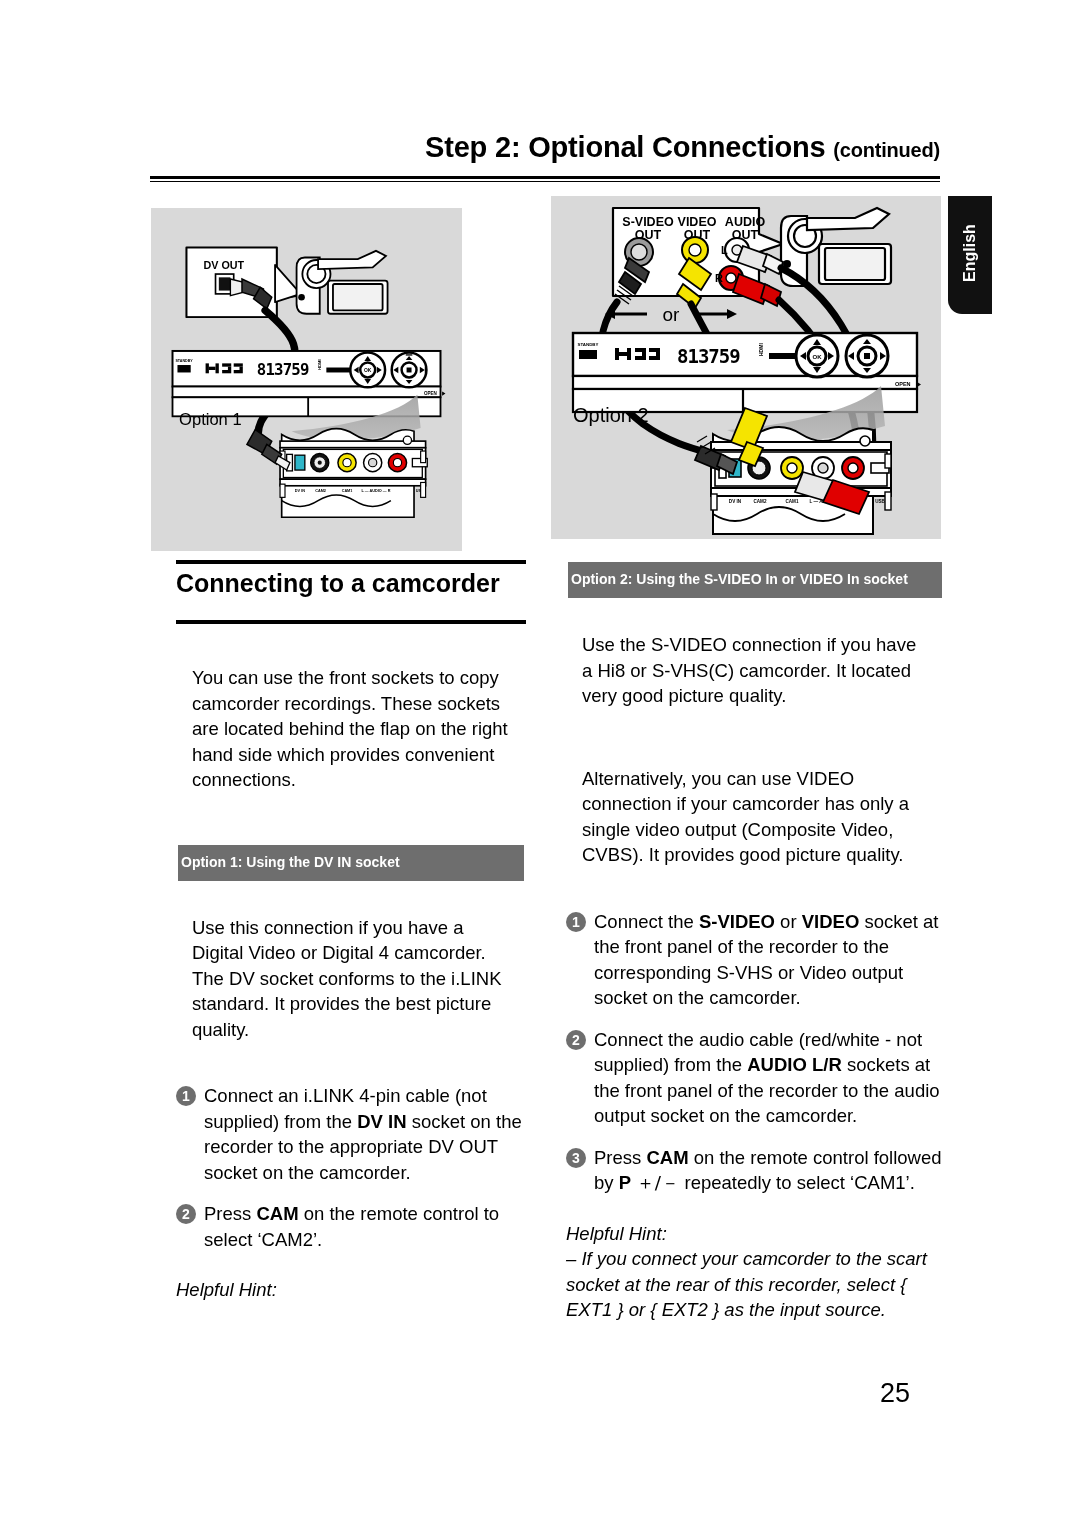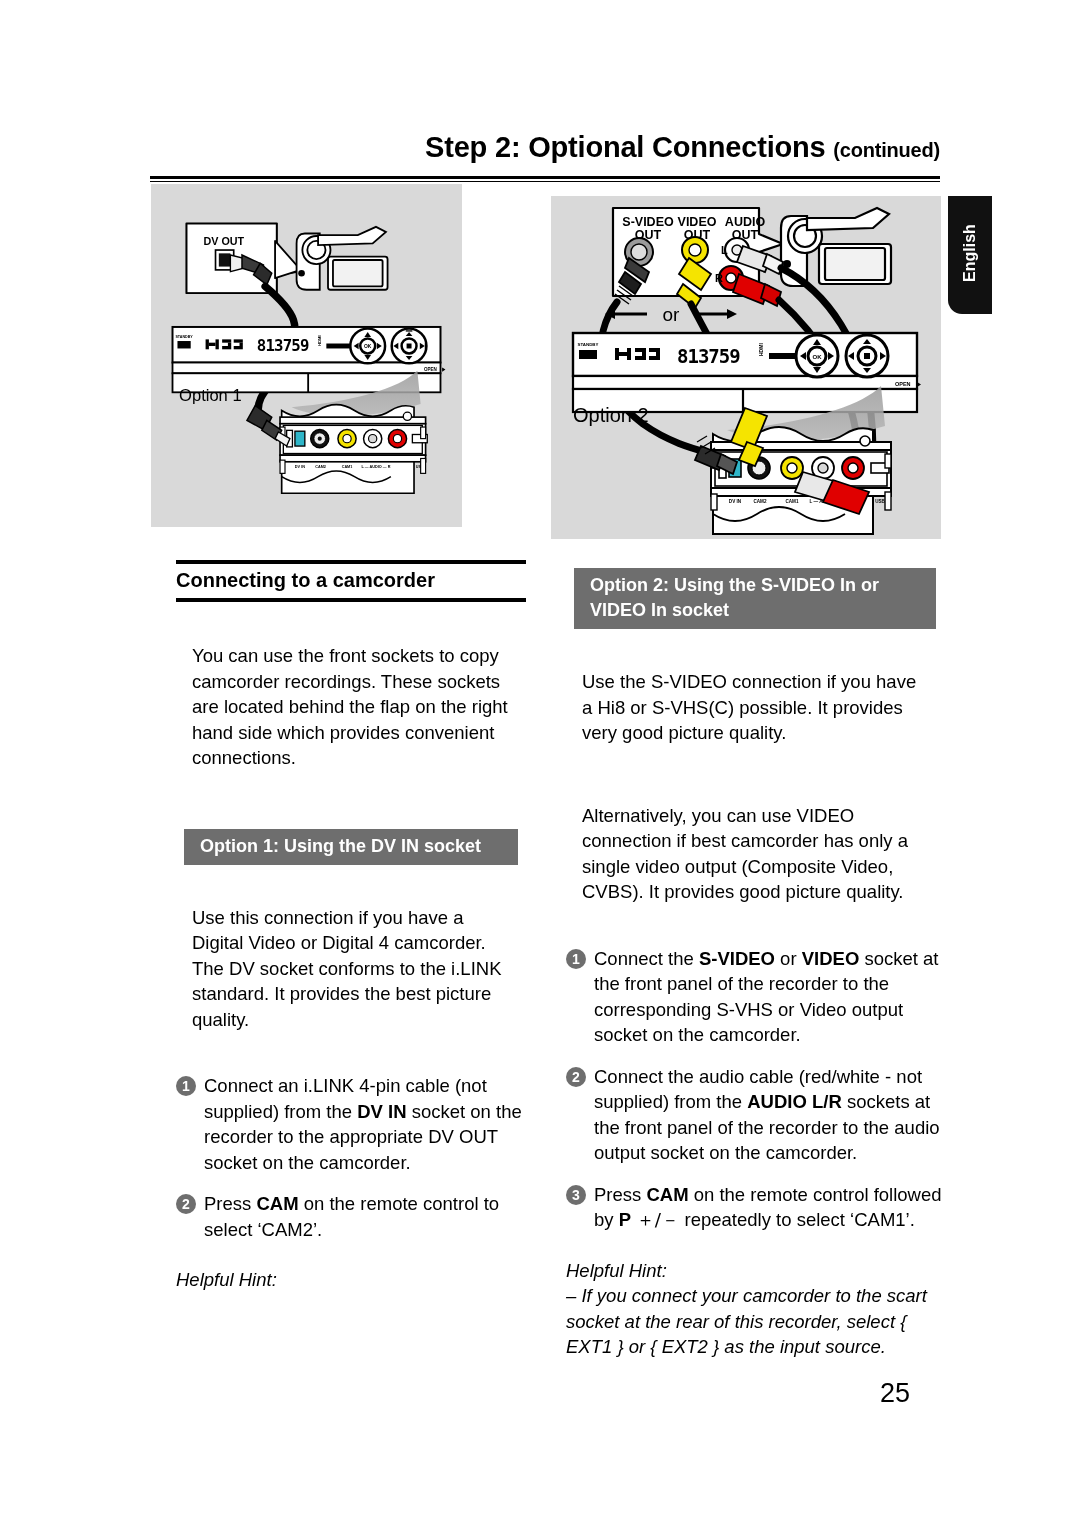--- a/index.html
+++ b/index.html
@@ -23,36 +23,36 @@
     background:#111;border-radius:0 0 0 14px;
   }
   .lang-tab span{
     display:block;color:#fff;font-size:16px;font-weight:bold;
     transform:rotate(-90deg);transform-origin:center center;
     white-space:nowrap;position:absolute;left:-20px;top:48px;width:84px;text-align:center;
   }
 
   
   .fig{position:absolute;background:#d9d9d9;overflow:hidden;}
-  #fig1{left:151px;top:184px;width:311px;height:343px;}
+  #fig1{left:151px;top:208px;width:311px;height:343px;}
   #fig2{left:551px;top:196px;width:390px;height:343px;}
   .fig svg{display:block;width:100%;height:100%;}
 
   
   .col{position:absolute;width:350px;font-size:18.5px;line-height:25.5px;}
   #colL{left:176px;top:560px;}
   #colR{left:566px;top:560px;width:378px;}
 
   h2.sect{
-    font-size:20px;font-weight:bold;margin:0;padding:6px 0 7px 0;line-height:1.05;
+    font-size:25px;font-weight:bold;margin:0;padding:6px 0 24px 0;line-height:1.05;
     border-top:4px solid #000;border-bottom:4px solid #000;
   }
   .greybar{
-    background:#6e6e6e;color:#fff;font-weight:bold;font-size:18px;
-    line-height:25px;padding:5px 9px 6px 16px;margin:8px;
+    background:#6e6e6e;color:#fff;font-weight:bold;font-size:14px;
+    line-height:25px;padding:5px 9px 6px 3px;margin:2px;
   }
   p{margin:16px;}
   .gap{height:25px;}
   .gap-sm{height:16px;}
   .gap-lg{height:34px;}
 
   .step{position:relative;padding-left:28px;margin:0;}
   .bullet{
     position:absolute;left:0;top:3px;width:20px;height:20px;border-radius:50%;
     background:#6e6e6e;color:#fff;font-size:14px;font-weight:bold;
@@ -406,23 +406,23 @@
       <span>Press <b>CAM</b> on the remote control to select ‘CAM2’.</span>
     </div>
 
     <div class="gap"></div>
     <p class="hint-title">Helpful Hint:</p>
   </div>
 
   <div class="col" id="colR">
     <p class="greybar">Option 2: Using the S-VIDEO In or VIDEO In socket</p>
     <div class="gap-sm"></div>
-    <p>Use the S-VIDEO connection if you have a Hi8 or S-VHS(C) possible. It provides very good picture quality.</p>
-    <div class="gap"></div>
-    <p>Alternatively, you can use VIDEO connection if best camcorder has only a single video output (Composite Video, CVBS). It provides good picture quality.</p>
+    <p>Use the S-VIDEO connection if you have a Hi8 or S-VHS(C) camcorder. It located very good picture quality.</p>
+    <div class="gap"></div>
+    <p>Alternatively, you can use VIDEO connection if your camcorder has only a single video output (Composite Video, CVBS). It provides good picture quality.</p>
     <div class="gap"></div>
 
     <div class="step">
       <span class="bullet">1</span>
       <span>Connect the <b>S-VIDEO</b> or <b>VIDEO</b> socket at the front panel of the recorder to the corresponding S-VHS or Video output socket on the camcorder.</span>
     </div>
     <div class="gap-sm"></div>
     <div class="step">
       <span class="bullet">2</span>
       <span>Connect the audio cable (red/white - not supplied) from the <b>AUDIO L/R</b> sockets at the front panel of the recorder to the audio output socket on the camcorder.</span>

